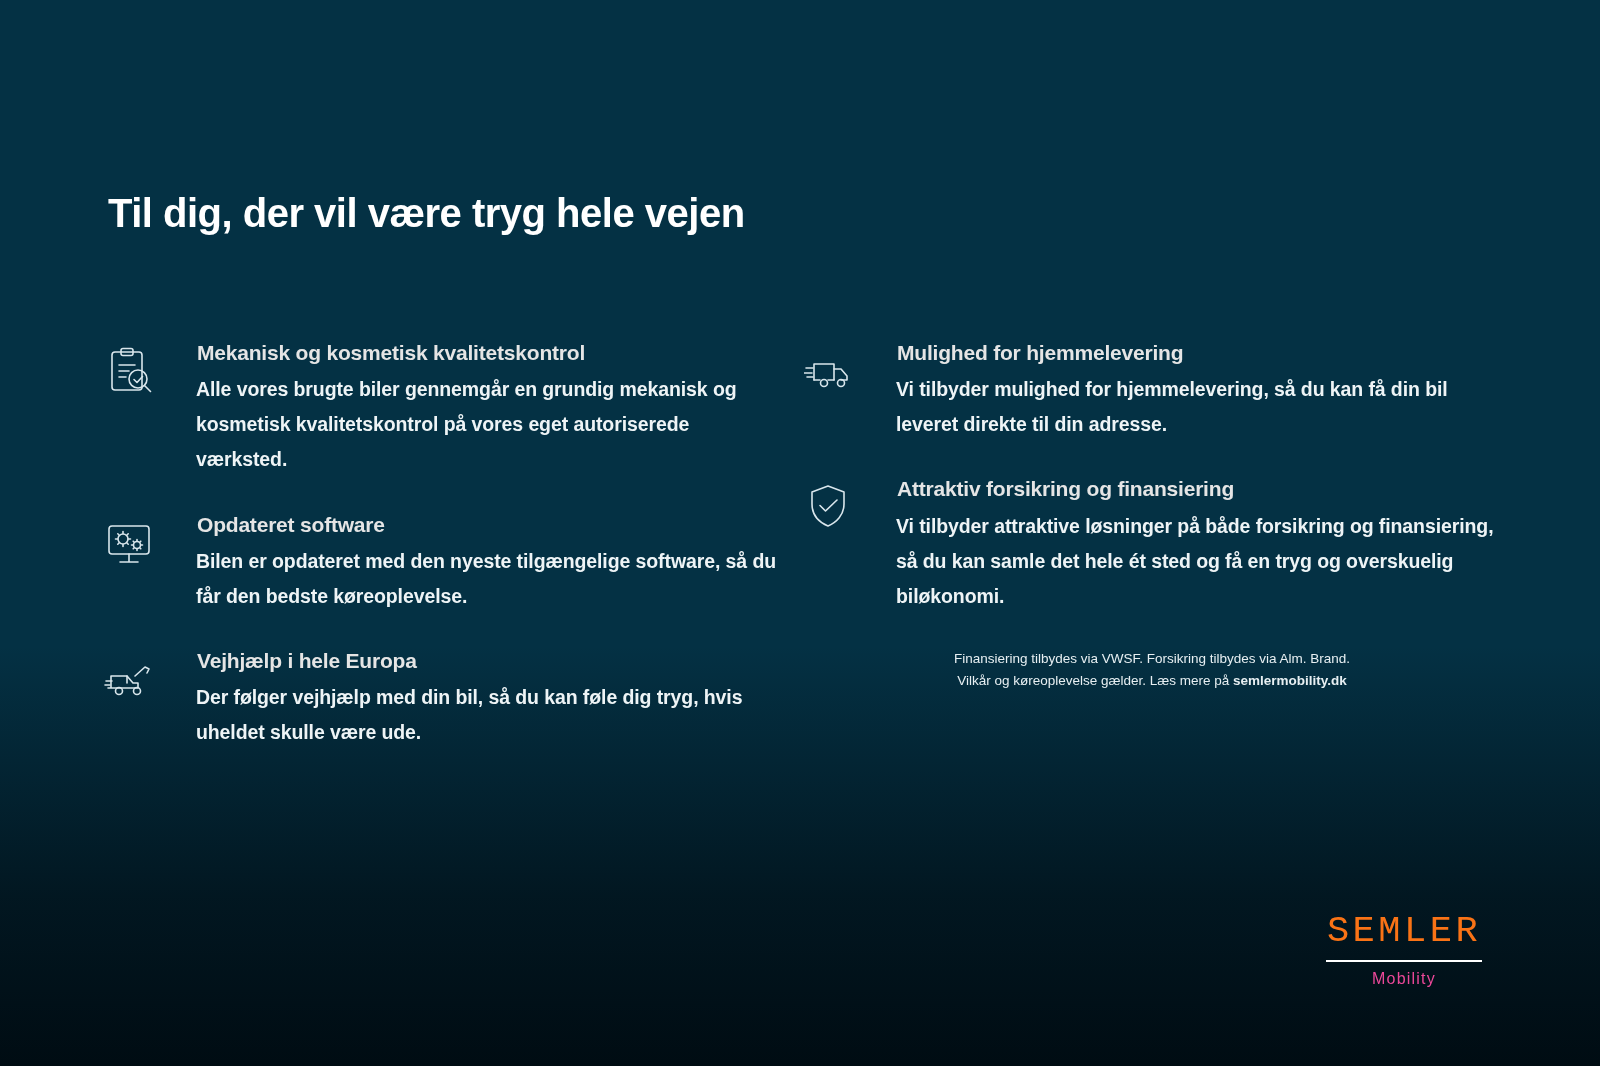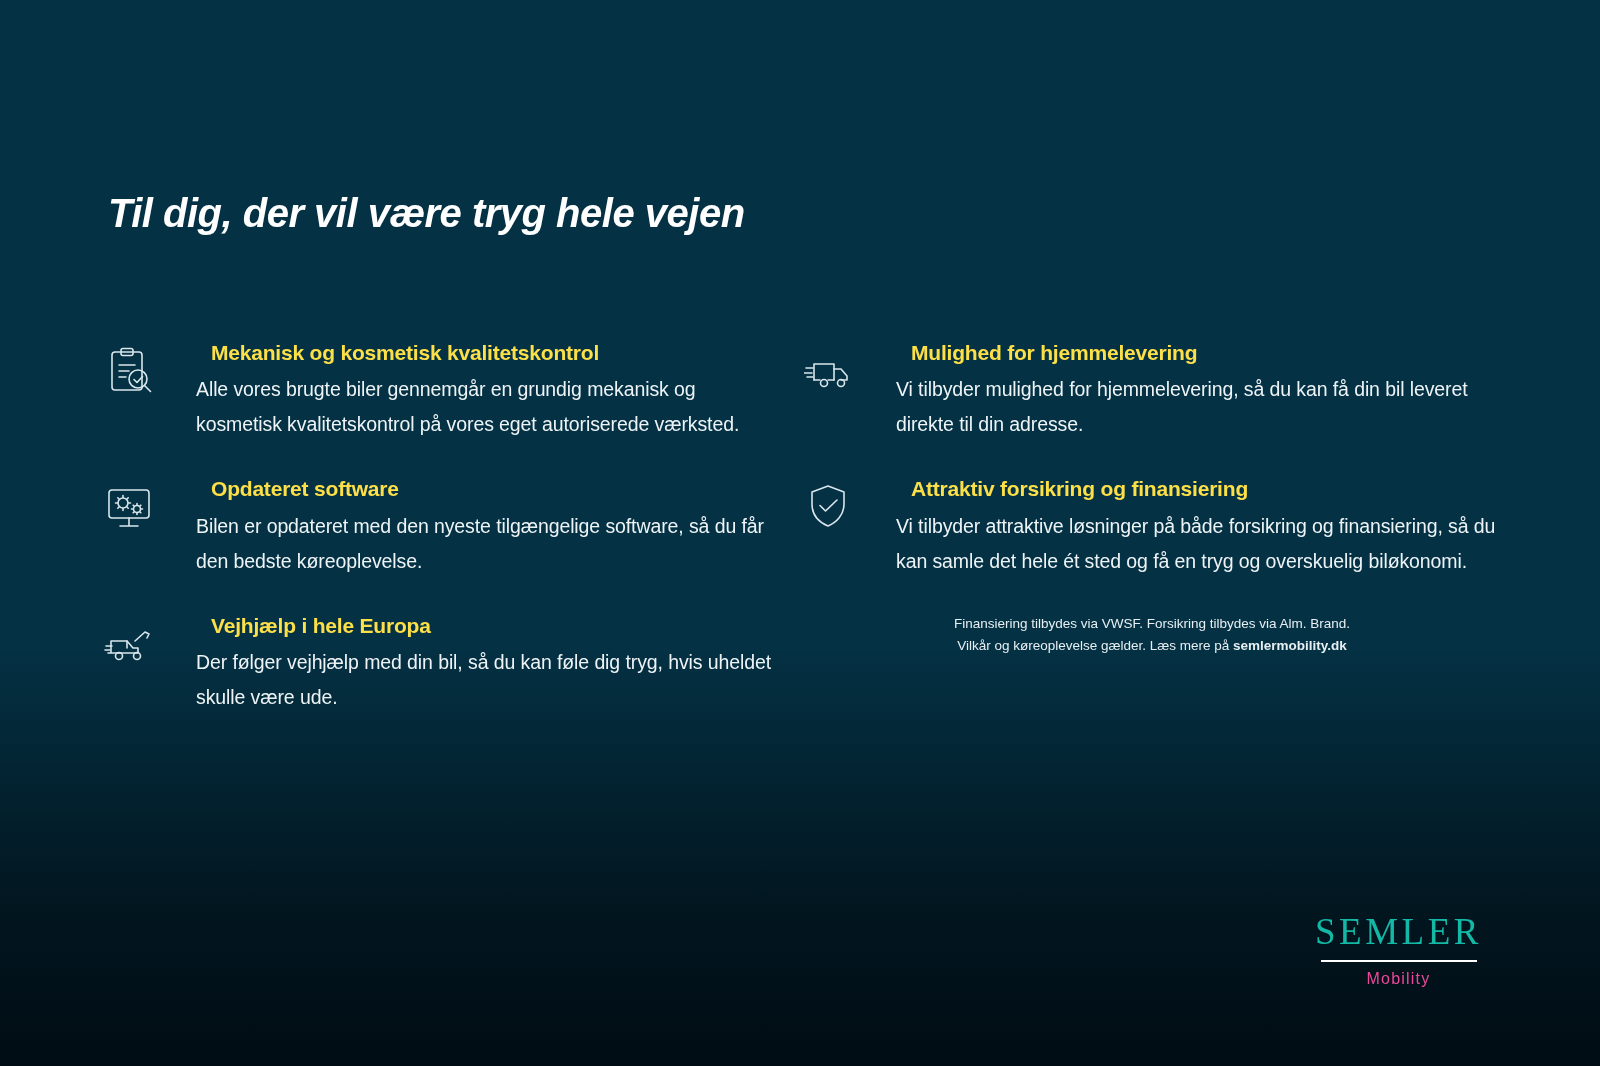--- a/index.html
+++ b/index.html
@@ -38,21 +38,20 @@
     position: absolute;
     left: 108px;
     top: 190px;
     margin: 0;
     font-size: 40px;
     line-height: 1.15;
     font-weight: 700;
     letter-spacing: -0.5px;
     color: #ffffff;
     z-index: 3;
-    font-style: italic;
   }
   .columns {
     position: absolute;
     left: 100px;
     top: 340px;
     width: 1400px;
     display: flex;
     gap: 0;
     z-index: 3;
   }
@@ -77,32 +76,32 @@
     padding-left: 4px;
   }
   .feature .icon-wrap svg {
     display: block;
   }
   .feature .text {
     flex: 1 1 auto;
     max-width: 586px;
   }
   .feature h3 {
-    margin: 0 0 6px 15px;
+    margin: 0 0 6px 1px;
     font-size: 21px;
     line-height: 1.25;
     font-weight: 700;
-    color: #fde047;
+    color: #e5e5e5;
     letter-spacing: -0.2px;
   }
   .feature p {
     margin: 0;
     font-size: 19.5px;
     line-height: 1.8;
-    font-weight: 400;
+    font-weight: 700;
     color: #eef4f6;
     letter-spacing: -0.1px;
   }
   .col.right .feature .text {
     max-width: 600px;
   }
   .disclaimer {
     margin-left: 92px;
     margin-top: 28px;
     max-width: 520px;
@@ -115,24 +114,24 @@
     font-weight: 700;
   }
   .logo {
     position: absolute;
     right: 118px;
     bottom: 78px;
     text-align: center;
     z-index: 4;
   }
   .logo .word {
-    font-family: Liberation Serif, serif;
+    font-family: Liberation Mono, monospace;
     font-size: 37px;
     letter-spacing: 3.5px;
-    color: #14b8a6;
+    color: #f97316;
     line-height: 1;
   }
   .logo .rule {
     width: 156px;
     height: 2px;
     background: #ffffff;
     margin: 10px auto 8px auto;
   }
   .logo .sub {
     font-size: 16px;

